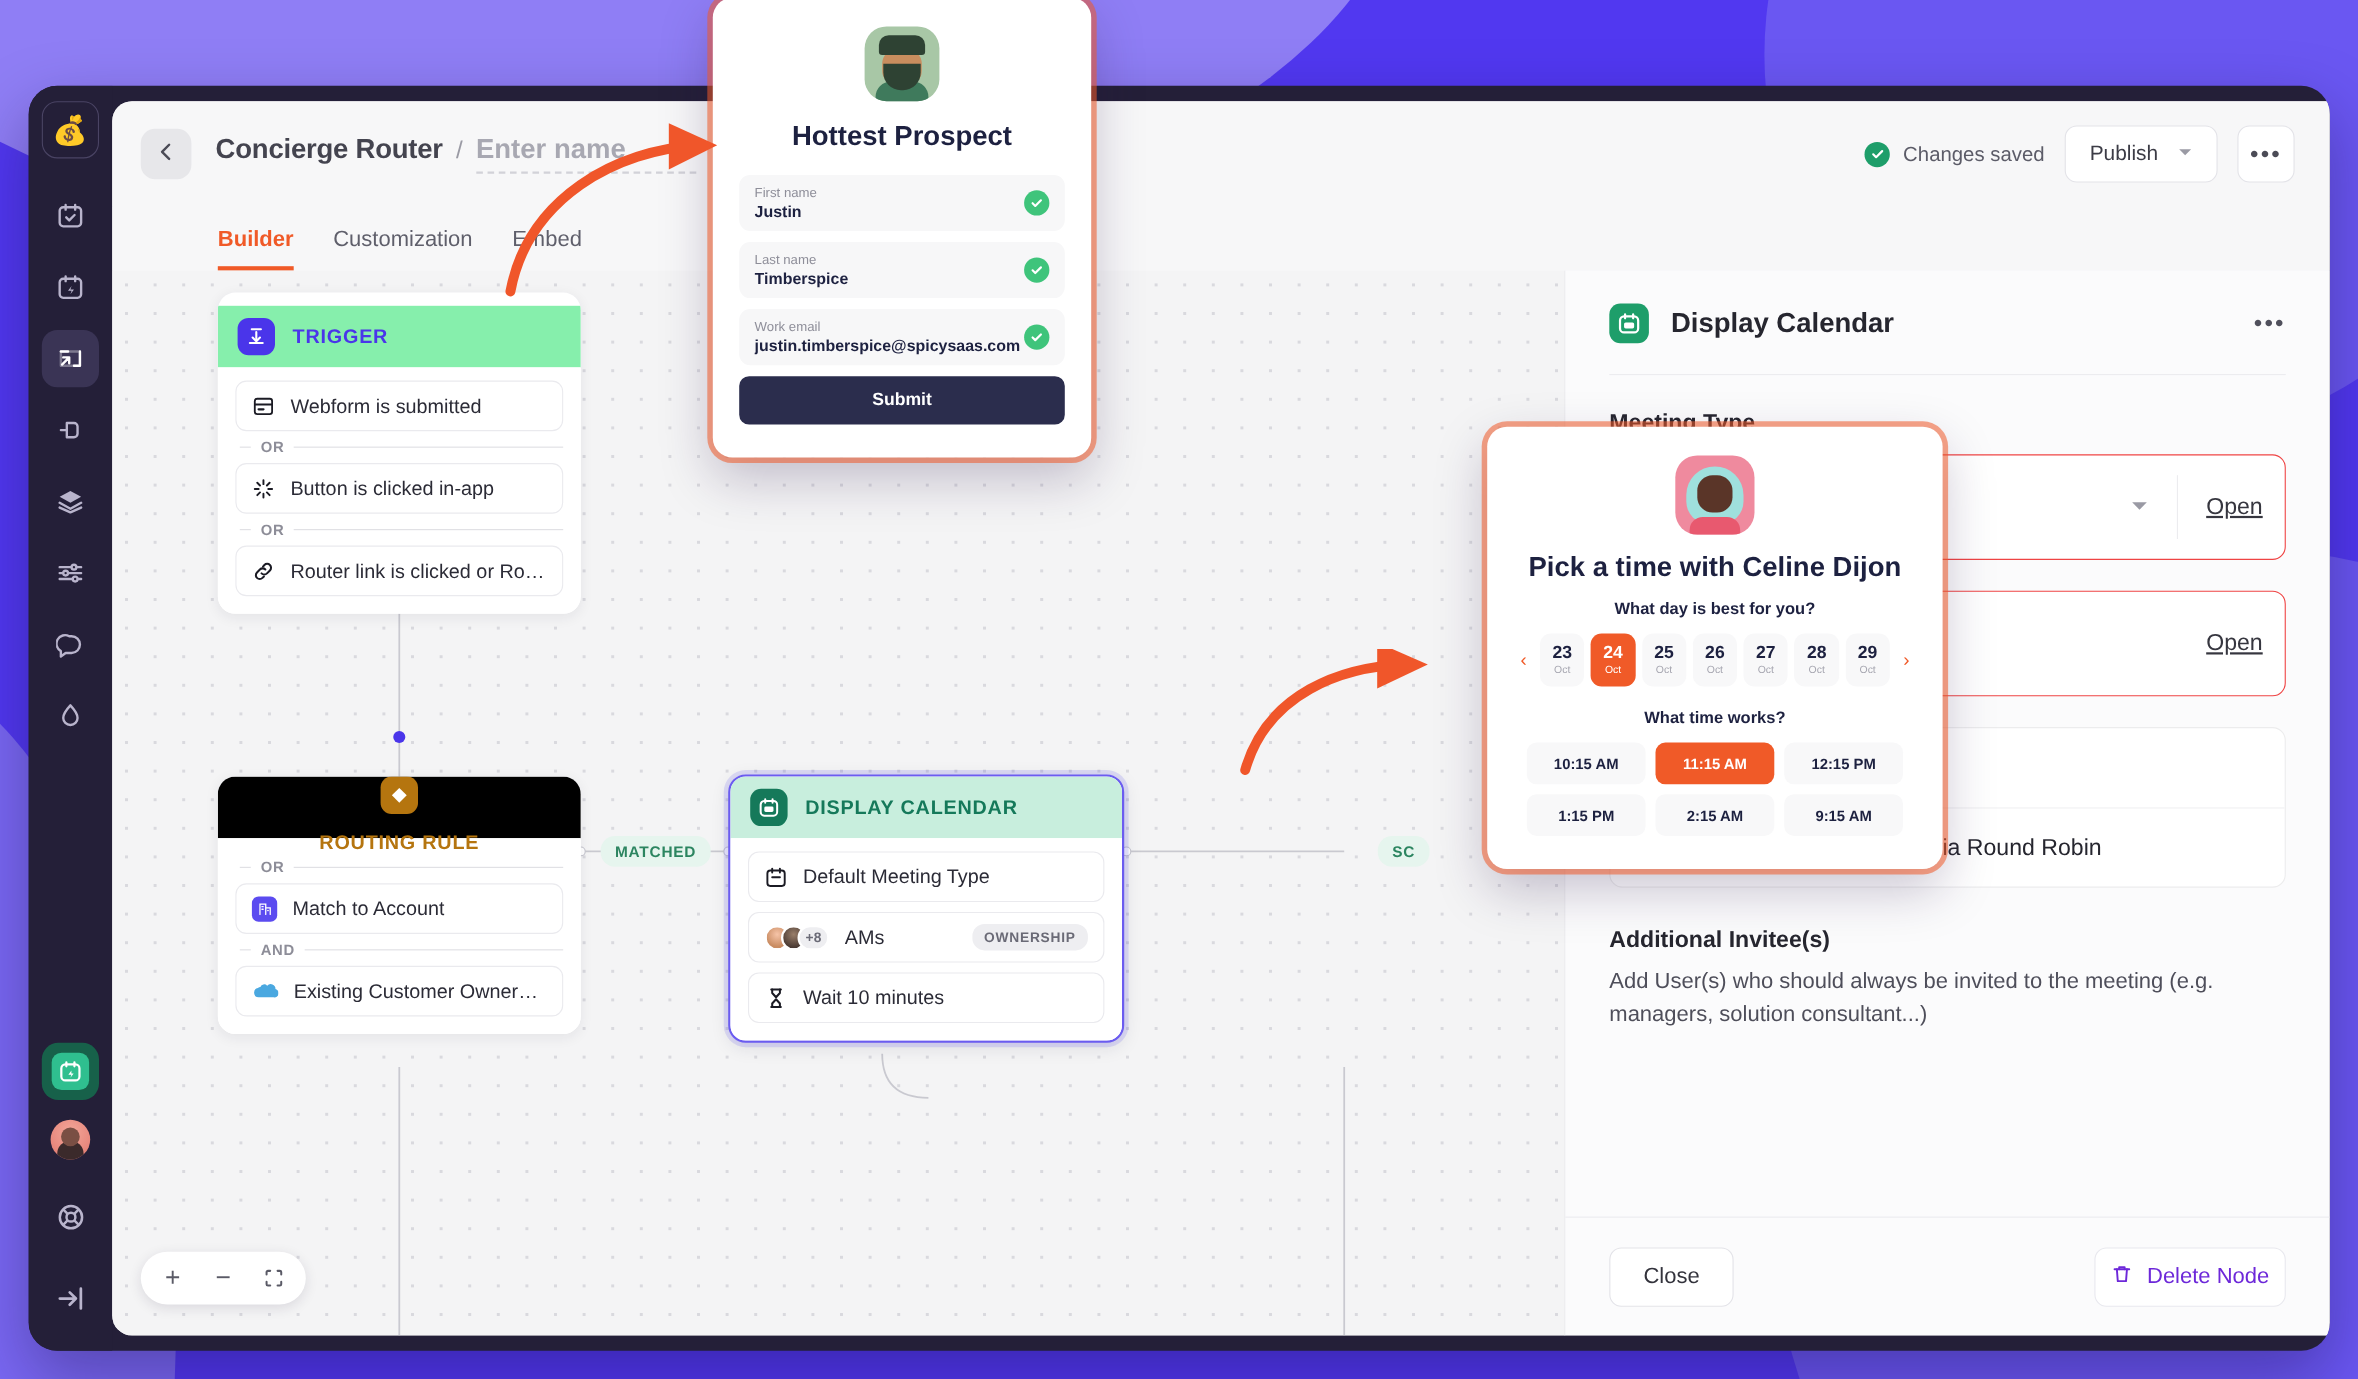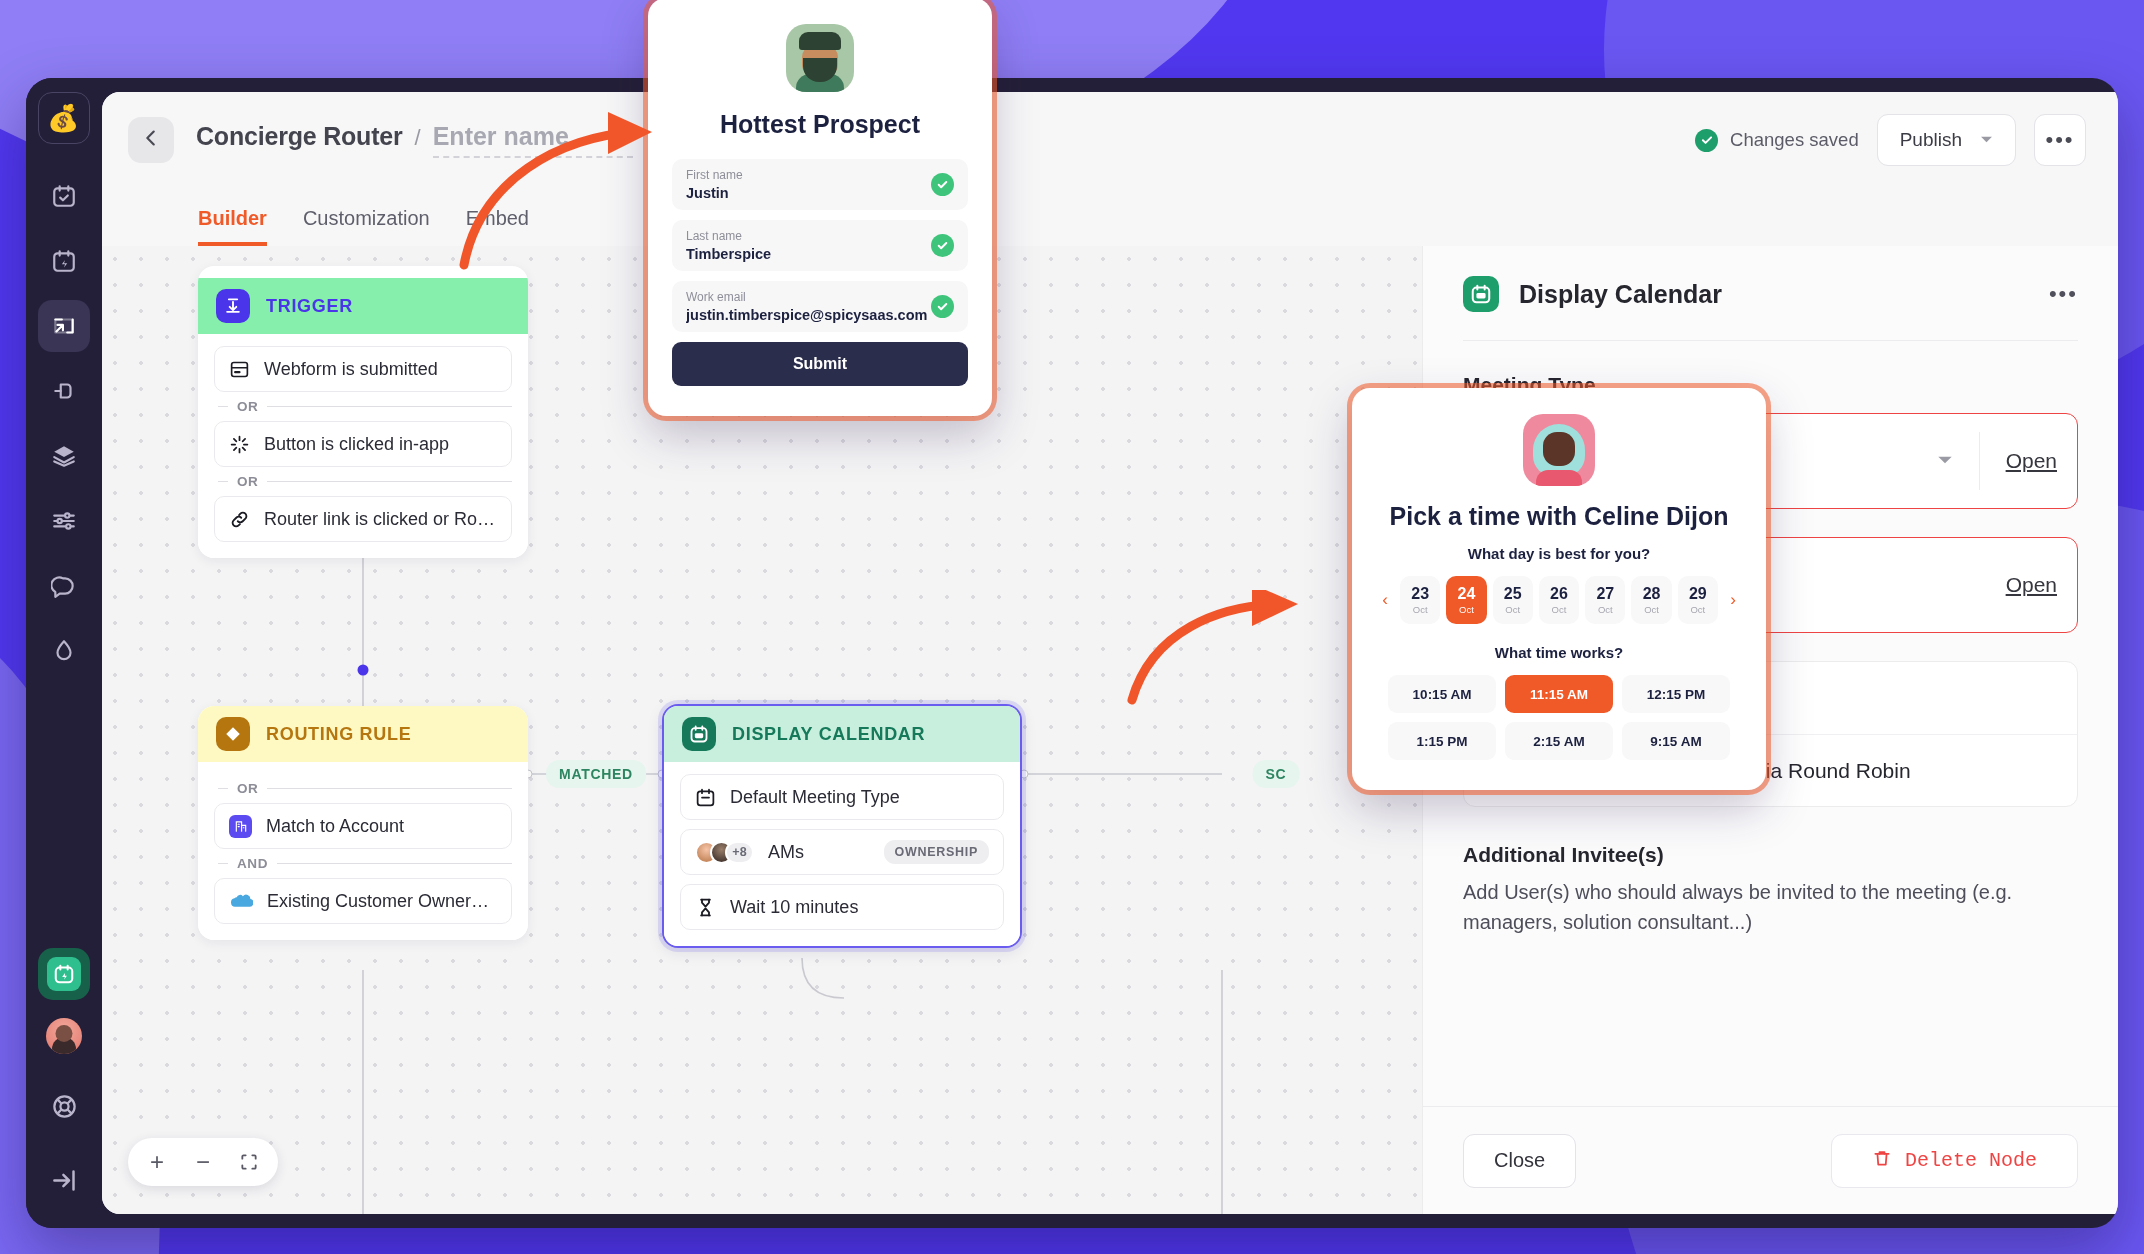--- a/index.html
+++ b/index.html
@@ -208,21 +208,21 @@
   .row-icon { flex: 0 0 auto; display:flex; align-items:center; }
   .sq-icon { width: 23px; height: 23px; border-radius: 6px; display:flex; align-items:center; justify-content:center; color:#fff; }
 
   
   #node-trigger { left: 96px; top: 20px; width: 330px; }
   #node-trigger .node-head { background: #86efac; margin-top: 12px; }
   #node-trigger .node-title { color: #4a35ea; }
   #node-trigger .node-badge { background: #4a35ea; }
 
   #node-routing { left: 96px; top: 460px; width: 330px; }
-  #node-routing .node-head { background: #fef9c3; }
+  #node-routing .node-head { background: #000000; flex-direction: column; }
   #node-routing .node-title { color: #b5750f; }
   #node-routing .node-badge { background: #b5750f; }
 
   #node-calendar {
     left: 560px; top: 458px; width: 360px;
     border: 2.5px solid #6b5cf0;
     box-shadow: 0 0 0 4px rgba(107,92,240,.18), 0 4px 16px rgba(30,25,60,.1);
   }
   #node-calendar .node-head { background: #c8eedd; }
   #node-calendar .node-title { color: #15795a; }
@@ -312,23 +312,23 @@
     border-top: 1px solid #ececef;
     display: flex; align-items: center; justify-content: space-between;
     padding: 0 40px;
   }
   .btn-close {
     height: 54px; padding: 0 30px; background:#fff; border:1px solid #e3e3e8;
     border-radius: 11px; font-size: 20px; color:#33333c;
     display:flex; align-items:center;
   }
   .btn-delete {
-    height: 54px; padding: 0 40px; background:#fff; border:1px solid #e8e8ee;
-    border-radius: 11px; font-size: 20px; color:#ef4444; font-weight: 400;
-    display:flex; align-items:center; gap: 13px; font-family: Liberation Mono, monospace;
+    height: 54px; padding: 0 14px; background:#fff; border:1px solid #e8e8ee;
+    border-radius: 11px; font-size: 20px; color:#6d28d9; font-weight: 400;
+    display:flex; align-items:center; gap: 13px;
   }
 
   
   .preview-form {
     position: absolute; left: 648px; top: -2px;
     width: 344px; border-radius: 18px;
     background: #fff;
     box-shadow: 0 0 0 5px rgba(240,90,40,.55), 0 18px 46px rgba(40,20,70,.25);
     padding: 26px 24px 30px;
     text-align: center;

